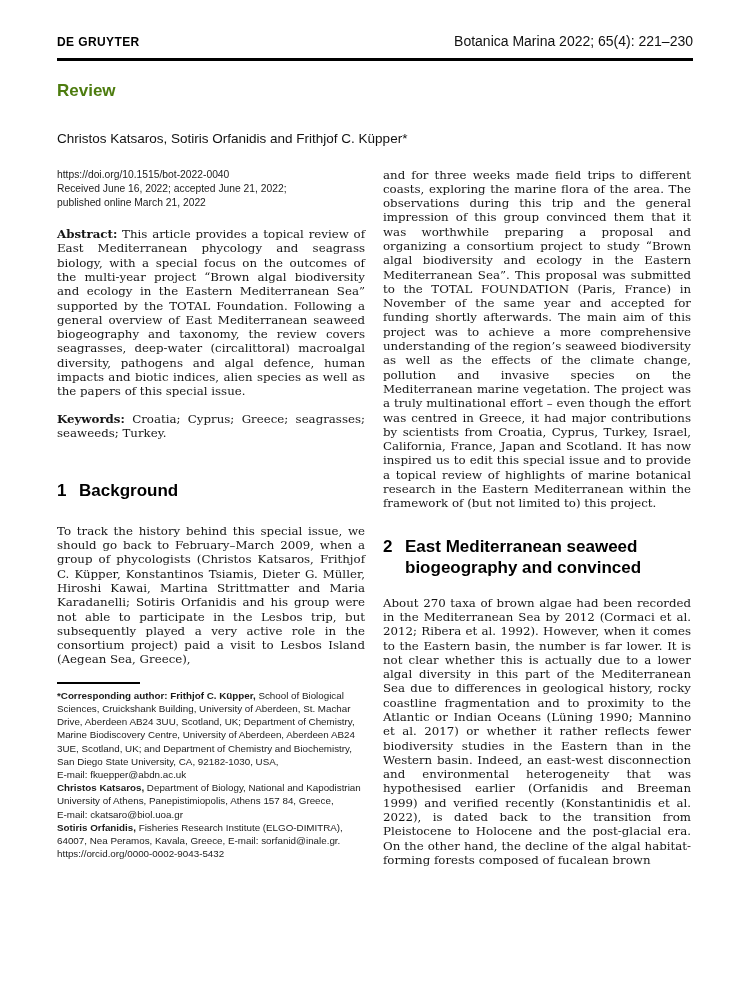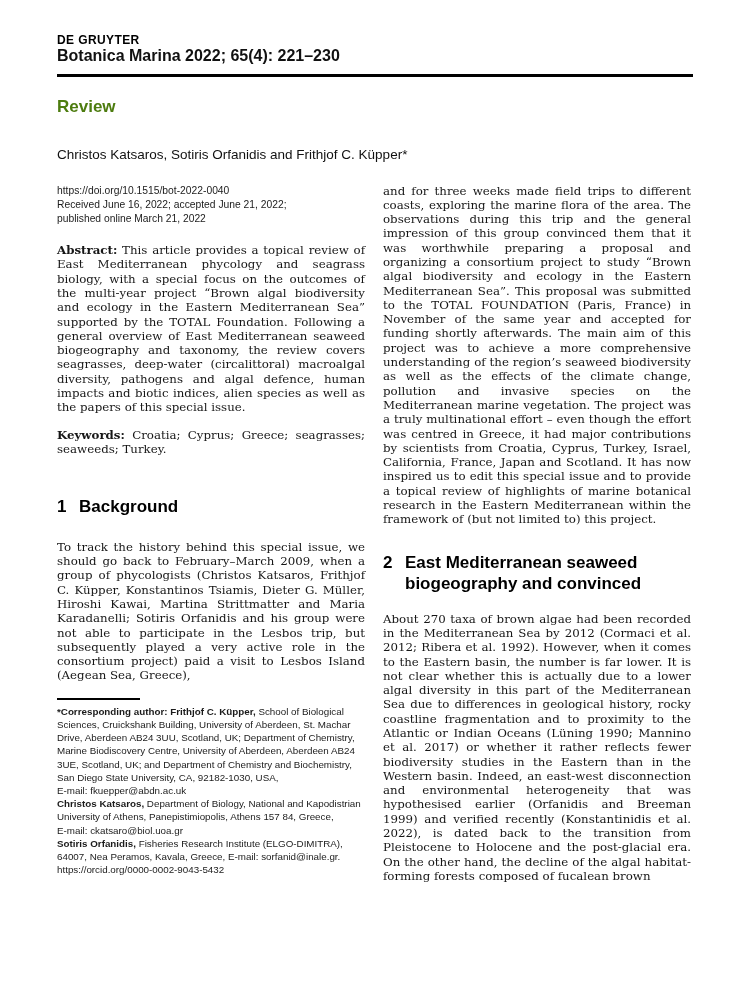--- a/index.html
+++ b/index.html
@@ -5,23 +5,23 @@
   * { margin:0; padding:0; box-sizing:border-box; }
   html, body { background:#ffffff; }
   body {
     width:750px; height:1000px; overflow:hidden;
     font-family:"Liberation Sans", sans-serif;
     color:#1b1b1b;
   }
   .page { padding:33px 57px 0 57px; }
 
   
-  .jheader { display:flex; justify-content:space-between; align-items:baseline;flex-direction:column; }
+  .jheader { display:flex; justify-content:space-between; align-items:baseline; }
   .publisher { font-weight:bold; font-size:12px; letter-spacing:.4px; color:#000; }
-  .citation  { font-weight:bold; font-size:16px; color:#111; }
+  .citation  { font-weight:normal; font-size:14px; color:#111; }
   .header-rule { height:2.5px; background:#000; margin-top:9px; }
 
   .article-type { margin-top:20px; font-size:17px; font-weight:bold; color:#4d7c0f; }
   .authors { margin-top:30px; font-size:13.5px; color:#111; }
   .title { margin-top:5px; font-size:27px; line-height:34px; font-weight:bold; letter-spacing:-0.3px; color:#000; }
 
   
   .columns { margin-top:22px; display:flex; gap:18px; }
   .col { width:308px; }
 

